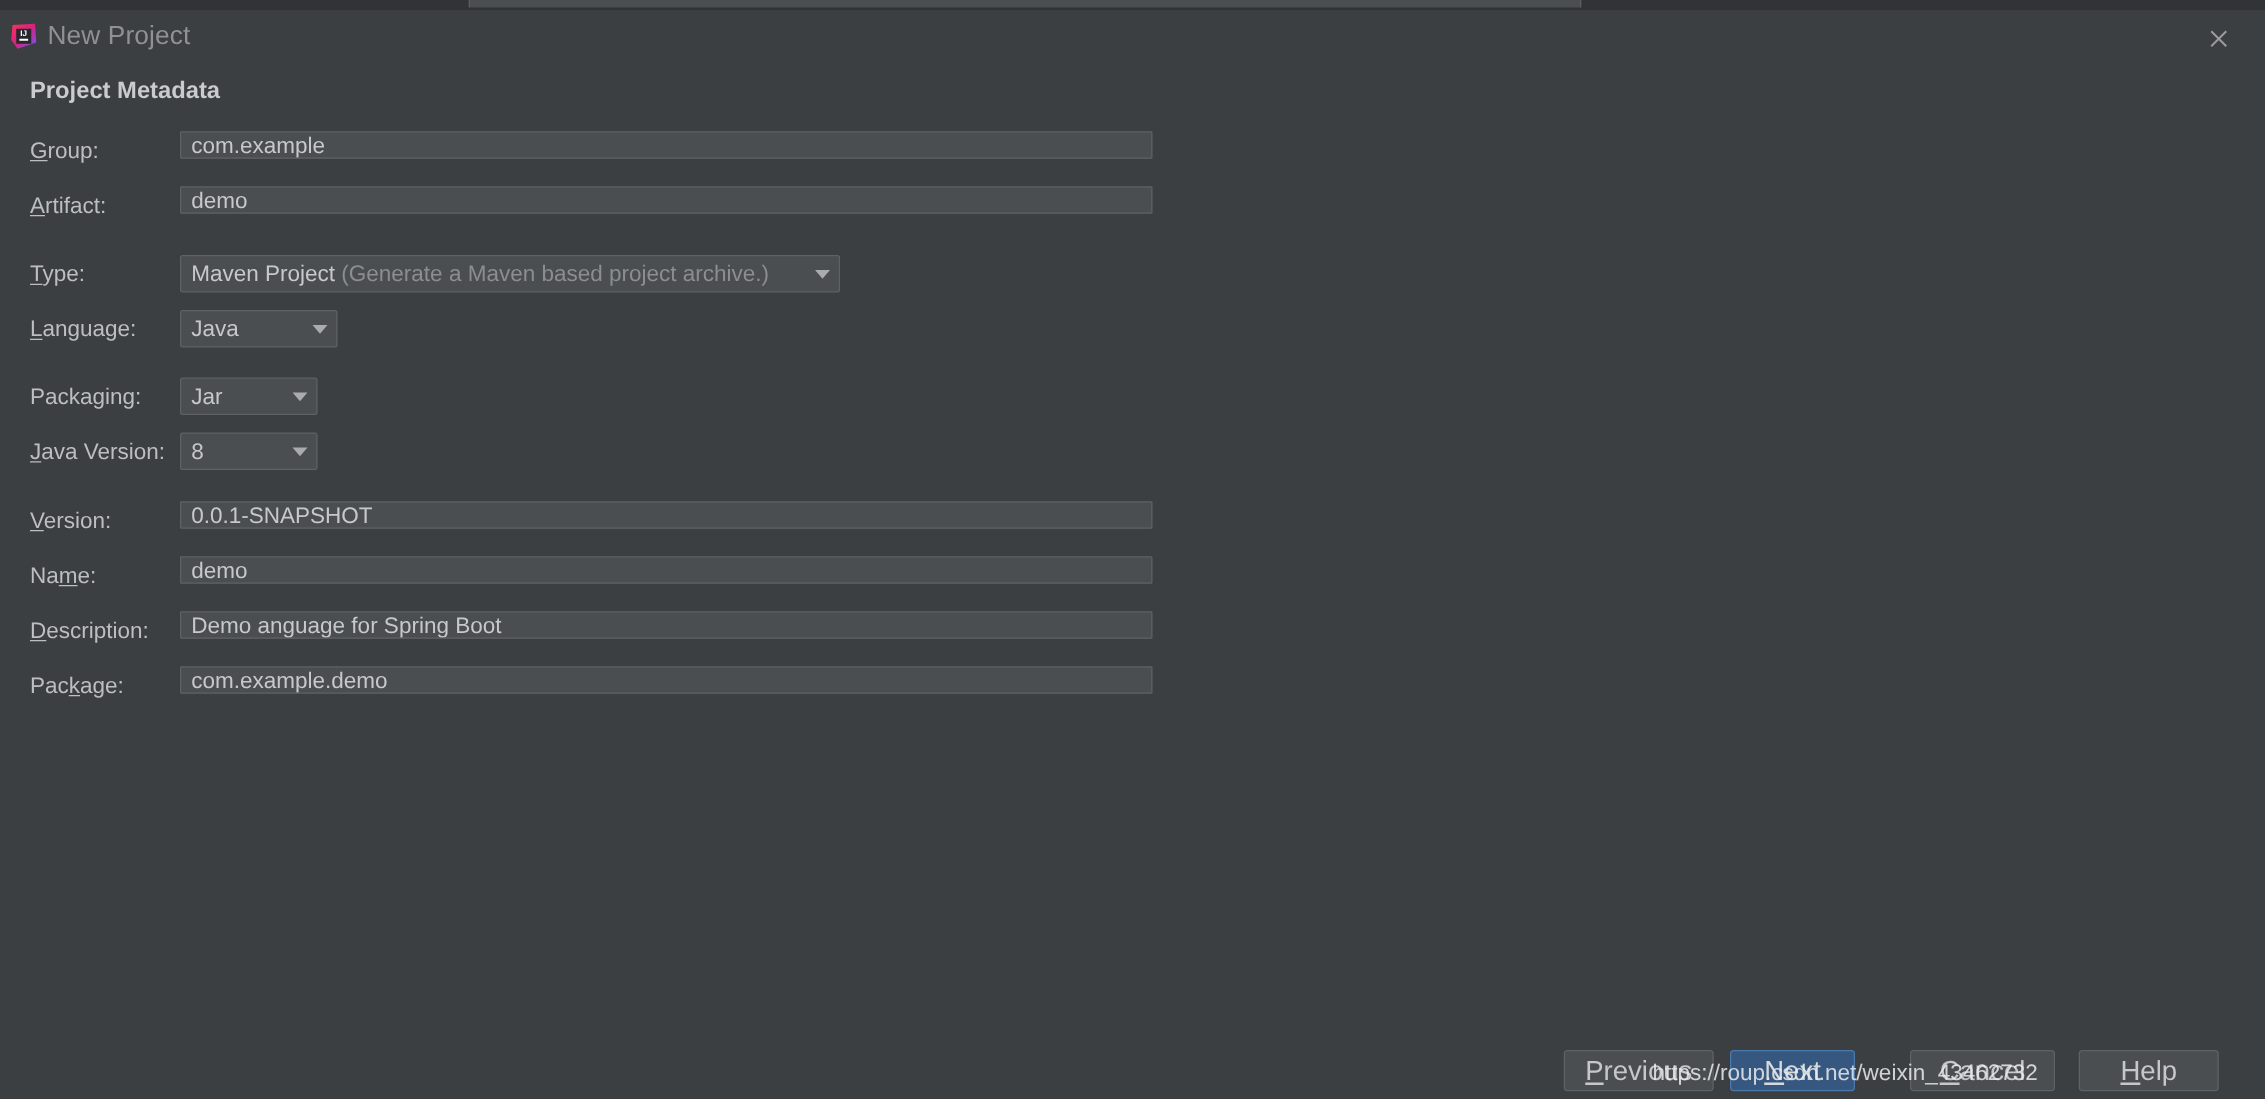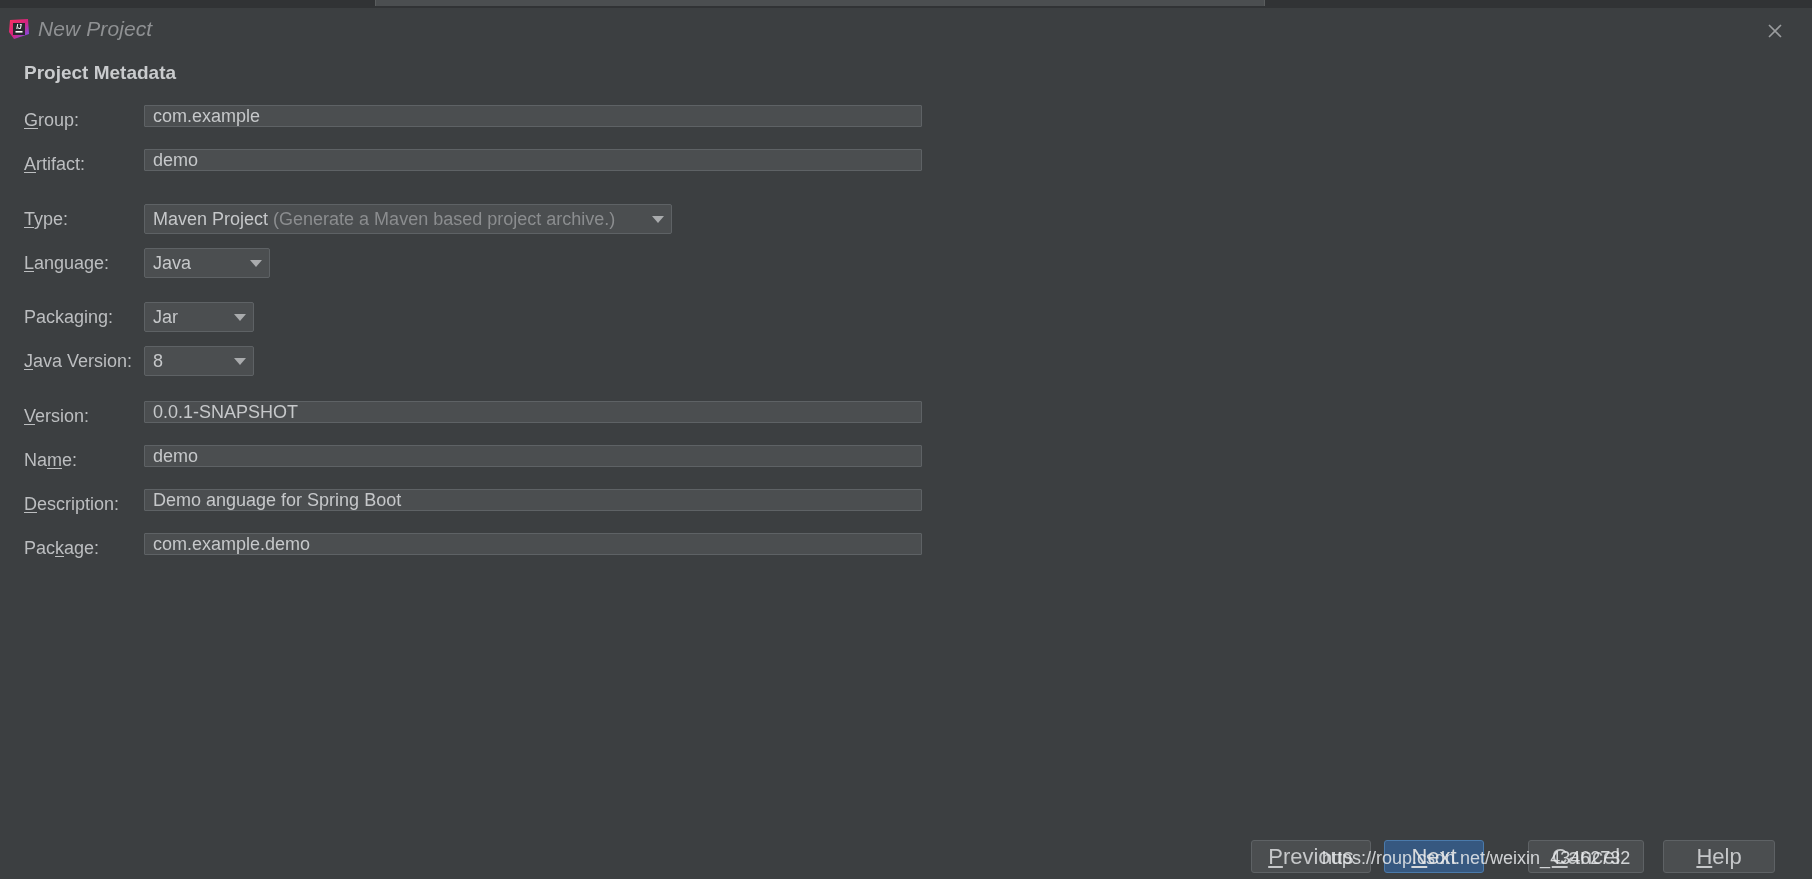--- a/index.html
+++ b/index.html
@@ -27,21 +27,21 @@
     width: 890px; height: 6px;
     background: #4b4e50;
     border-left: 1px solid #5a5d5e;
     border-right: 1px solid #5a5d5e;
   }
 
   
   .titlebar {
     position: absolute;
     left: 0; top: 8px;
-    width: 1812px; height: 40px; font-style: italic;
+    width: 1812px; height: 40px;
   }
   .ij-logo {
     position: absolute;
     left: 8px; top: 10px;
     width: 22px; height: 22px;
   }
   .title-text {
     position: absolute;
     left: 38px; top: 9px;
     font-size: 21px;

